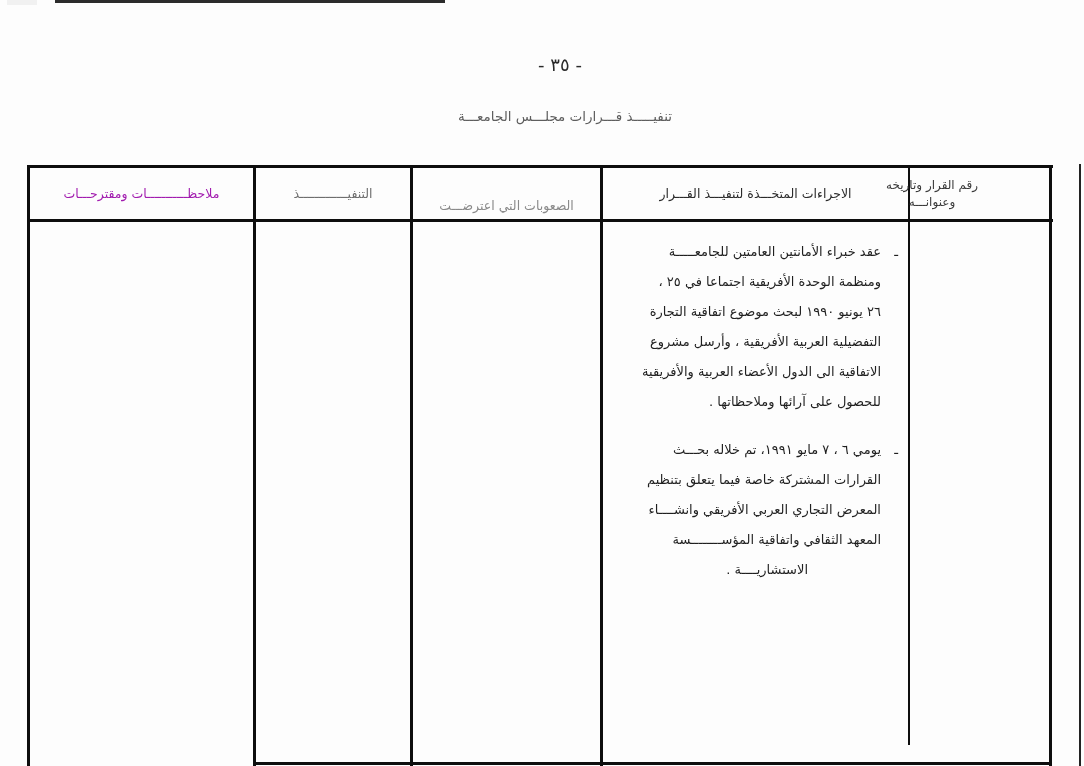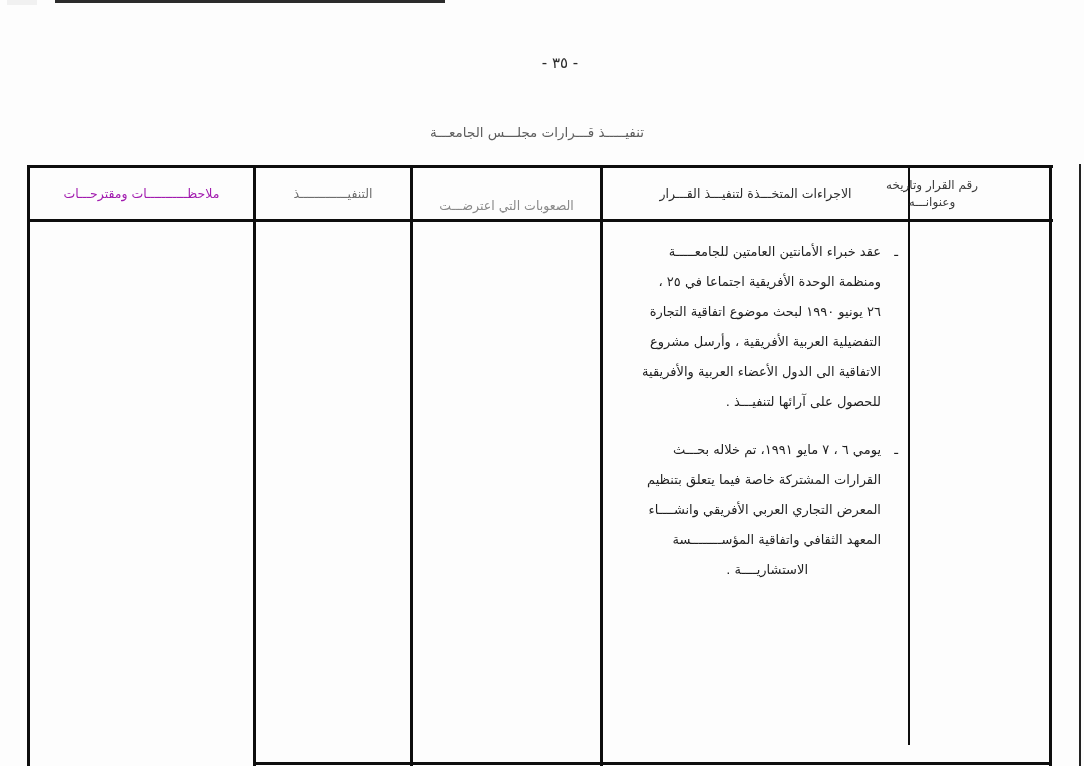--- a/index.html
+++ b/index.html
@@ -26,29 +26,29 @@
   }
   .artifact-rightline {
     position: absolute;
     left: 1079px; top: 164px; width: 2px; height: 602px;
     background: #222;
   }
   .page-number {
     position: absolute;
     left: 455px; top: 54px; width: 210px;
     text-align: center;
-    font-size: 15px;
+    font-size: 18px;
     letter-spacing: 3px;
     color: #2a2a2a;
     direction: rtl;
   }
   .doc-title {
     position: absolute;
-    left: 430px; top: 124px; width: 270px;
-    text-align: left;
+    left: 430px; top: 108px; width: 270px;
+    text-align: center;
     font-size: 13.5px;
     color: #5e5e5e;
     direction: rtl;
   }
   
   .dtable {
     position: absolute;
     left: 27px; top: 165px; width: 1026px; height: 601px;
   }
   .bline { position: absolute; background: #0e0e0e; }
@@ -147,21 +147,21 @@
 
   <div class="actions-cell">
 
     <div class="para para1">
       <span class="dash">ـ</span>
       <div class="pline">عقد خبراء الأمانتين العامتين للجامعـــــة</div>
       <div class="pline">ومنظمة الوحدة الأفريقية اجتماعا في ٢٥ ،</div>
       <div class="pline">٢٦ يونيو ١٩٩٠ لبحث موضوع اتفاقية التجارة</div>
       <div class="pline">التفضيلية العربية الأفريقية ،  وأرسل مشروع</div>
       <div class="pline">الاتفاقية الى الدول الأعضاء العربية والأفريقية</div>
-      <div class="pline">للحصول على آرائها  لتنفيـــذ .</div>
+      <div class="pline">للحصول على آرائها  وملاحظاتها .</div>
     </div>
 
     <div class="para para2">
       <span class="dash">ـ</span>
       <div class="pline">يومي ٦ ،  ٧  مايو ١٩٩١،  تم خلاله بحـــث</div>
       <div class="pline">القرارات المشتركة خاصة فيما  يتعلق بتنظيم</div>
       <div class="pline">المعرض التجاري العربي الأفريقي وانشــــاء</div>
       <div class="pline">المعهد الثقافي  واتفاقية المؤســــــــسة</div>
       <div class="pline indent-deep">الاستشاريــــة .</div>
     </div>

